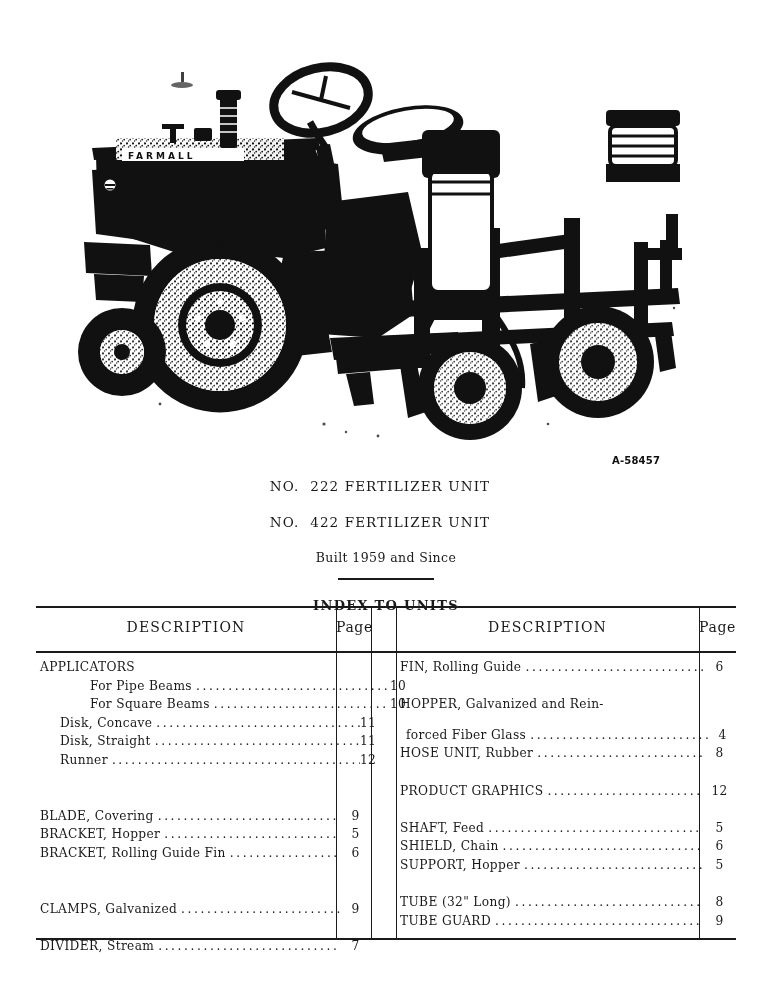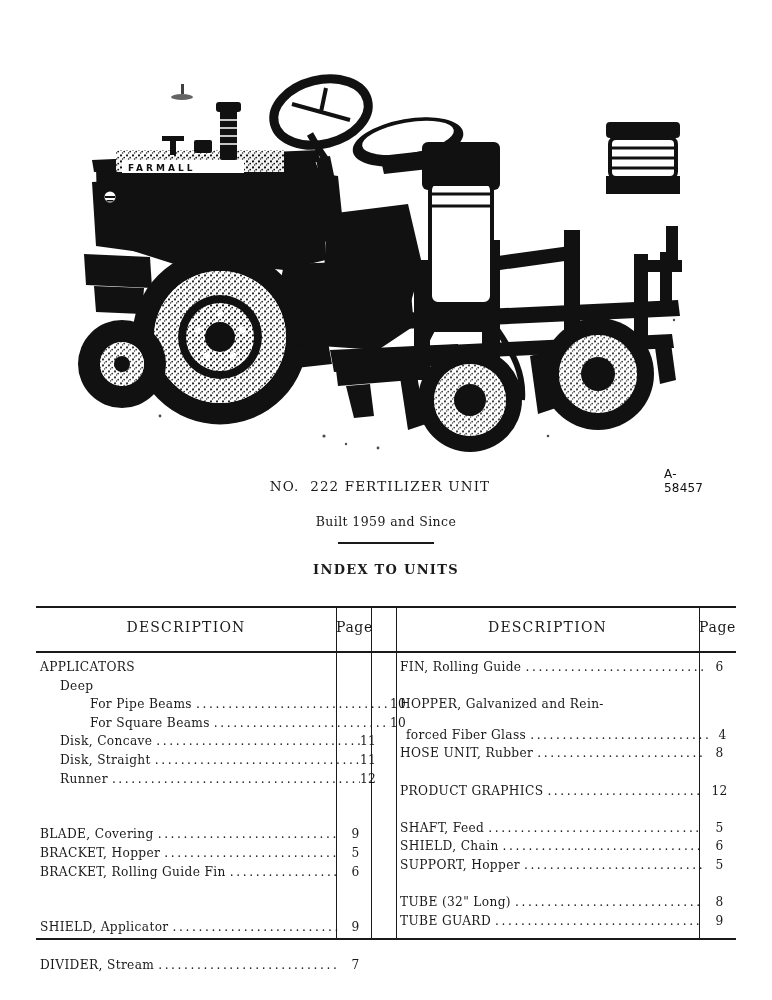--- a/index.html
+++ b/index.html
@@ -16,38 +16,37 @@
     overflow: hidden;
   }
 
   
   #photo-figure {
     position: absolute;
     left: 0;
     top: 0;
     width: 680px;
     height: 480px;
-    margin-top: 12px;
   }
   #photo-illustration {
     position: absolute;
     left: 78px;
     top: 52px;
     width: 610px;
     height: 400px;
   }
   #photo-illustration svg { display: block; }
 
   .photo-code {
     position: absolute;
-    left: 664px;
+    left: 612px;
     top: 455px;
     font-family: "DejaVu Sans", "Liberation Sans", sans-serif;
-    font-weight: normal;
-    font-size: 12px;
+    font-weight: bold;
+    font-size: 10px;
     letter-spacing: 0.2px;
     color: #111;
   }
 
   
   #title-block {
     position: absolute;
     left: 0;
     top: 478px;
     width: 772px;
@@ -376,20 +375,21 @@
         <circle cx="596" cy="256" r="1.2"></circle>
       </g>
     </svg>
   </div>
 
   <div class="photo-code">A-58457</div>
 </div>
 
 <div id="title-block">
   <div class="title-line">NO.  222 FERTILIZER UNIT</div>
+  <div class="title-line">NO.  422 FERTILIZER UNIT</div>
   <div class="built-line">Built 1959 and Since</div>
   <div id="short-rule"></div>
   <div id="index-heading">INDEX TO UNITS</div>
 </div>
 
 <div id="index-table">
 
   <div class="rule" id="rule-top"></div>
   <div class="rule" id="rule-head"></div>
   <div class="rule" id="rule-bottom"></div>
@@ -405,26 +405,20 @@
   <div class="col-head" id="head-page-right">Page</div>
 
   <div class="table-half" id="half-left">
       <div class="entry-row">
         <div class="entry-label indent-0 no-leader">
           <span class="etext">APPLICATORS</span>
         </div>
         <div class="entry-page"></div>
       </div>
       <div class="entry-row">
-        <div class="entry-label indent-1 no-leader">
-          <span class="etext">Deep</span>
-        </div>
-        <div class="entry-page"></div>
-      </div>
-      <div class="entry-row">
         <div class="entry-label indent-2">
           <span class="etext">For Pipe Beams</span>
           <span class="leader">..........................................................................................</span>
         </div>
         <div class="entry-page">10</div>
       </div>
       <div class="entry-row">
         <div class="entry-label indent-2">
           <span class="etext">For Square Beams</span>
           <span class="leader">..........................................................................................</span>
@@ -472,21 +466,21 @@
         <div class="entry-label indent-0">
           <span class="etext">BRACKET, Rolling Guide Fin</span>
           <span class="leader">..........................................................................................</span>
         </div>
         <div class="entry-page">6</div>
       </div>
       <div class="spacer-row"></div>
       <div class="spacer-row"></div>
       <div class="entry-row">
         <div class="entry-label indent-0">
-          <span class="etext">SHIELD, Applicator</span>
+          <span class="etext">CLAMPS, Galvanized</span>
           <span class="leader">..........................................................................................</span>
         </div>
         <div class="entry-page">9</div>
       </div>
       <div class="spacer-row"></div>
       <div class="entry-row">
         <div class="entry-label indent-0">
           <span class="etext">DIVIDER, Stream</span>
           <span class="leader">..........................................................................................</span>
         </div>

